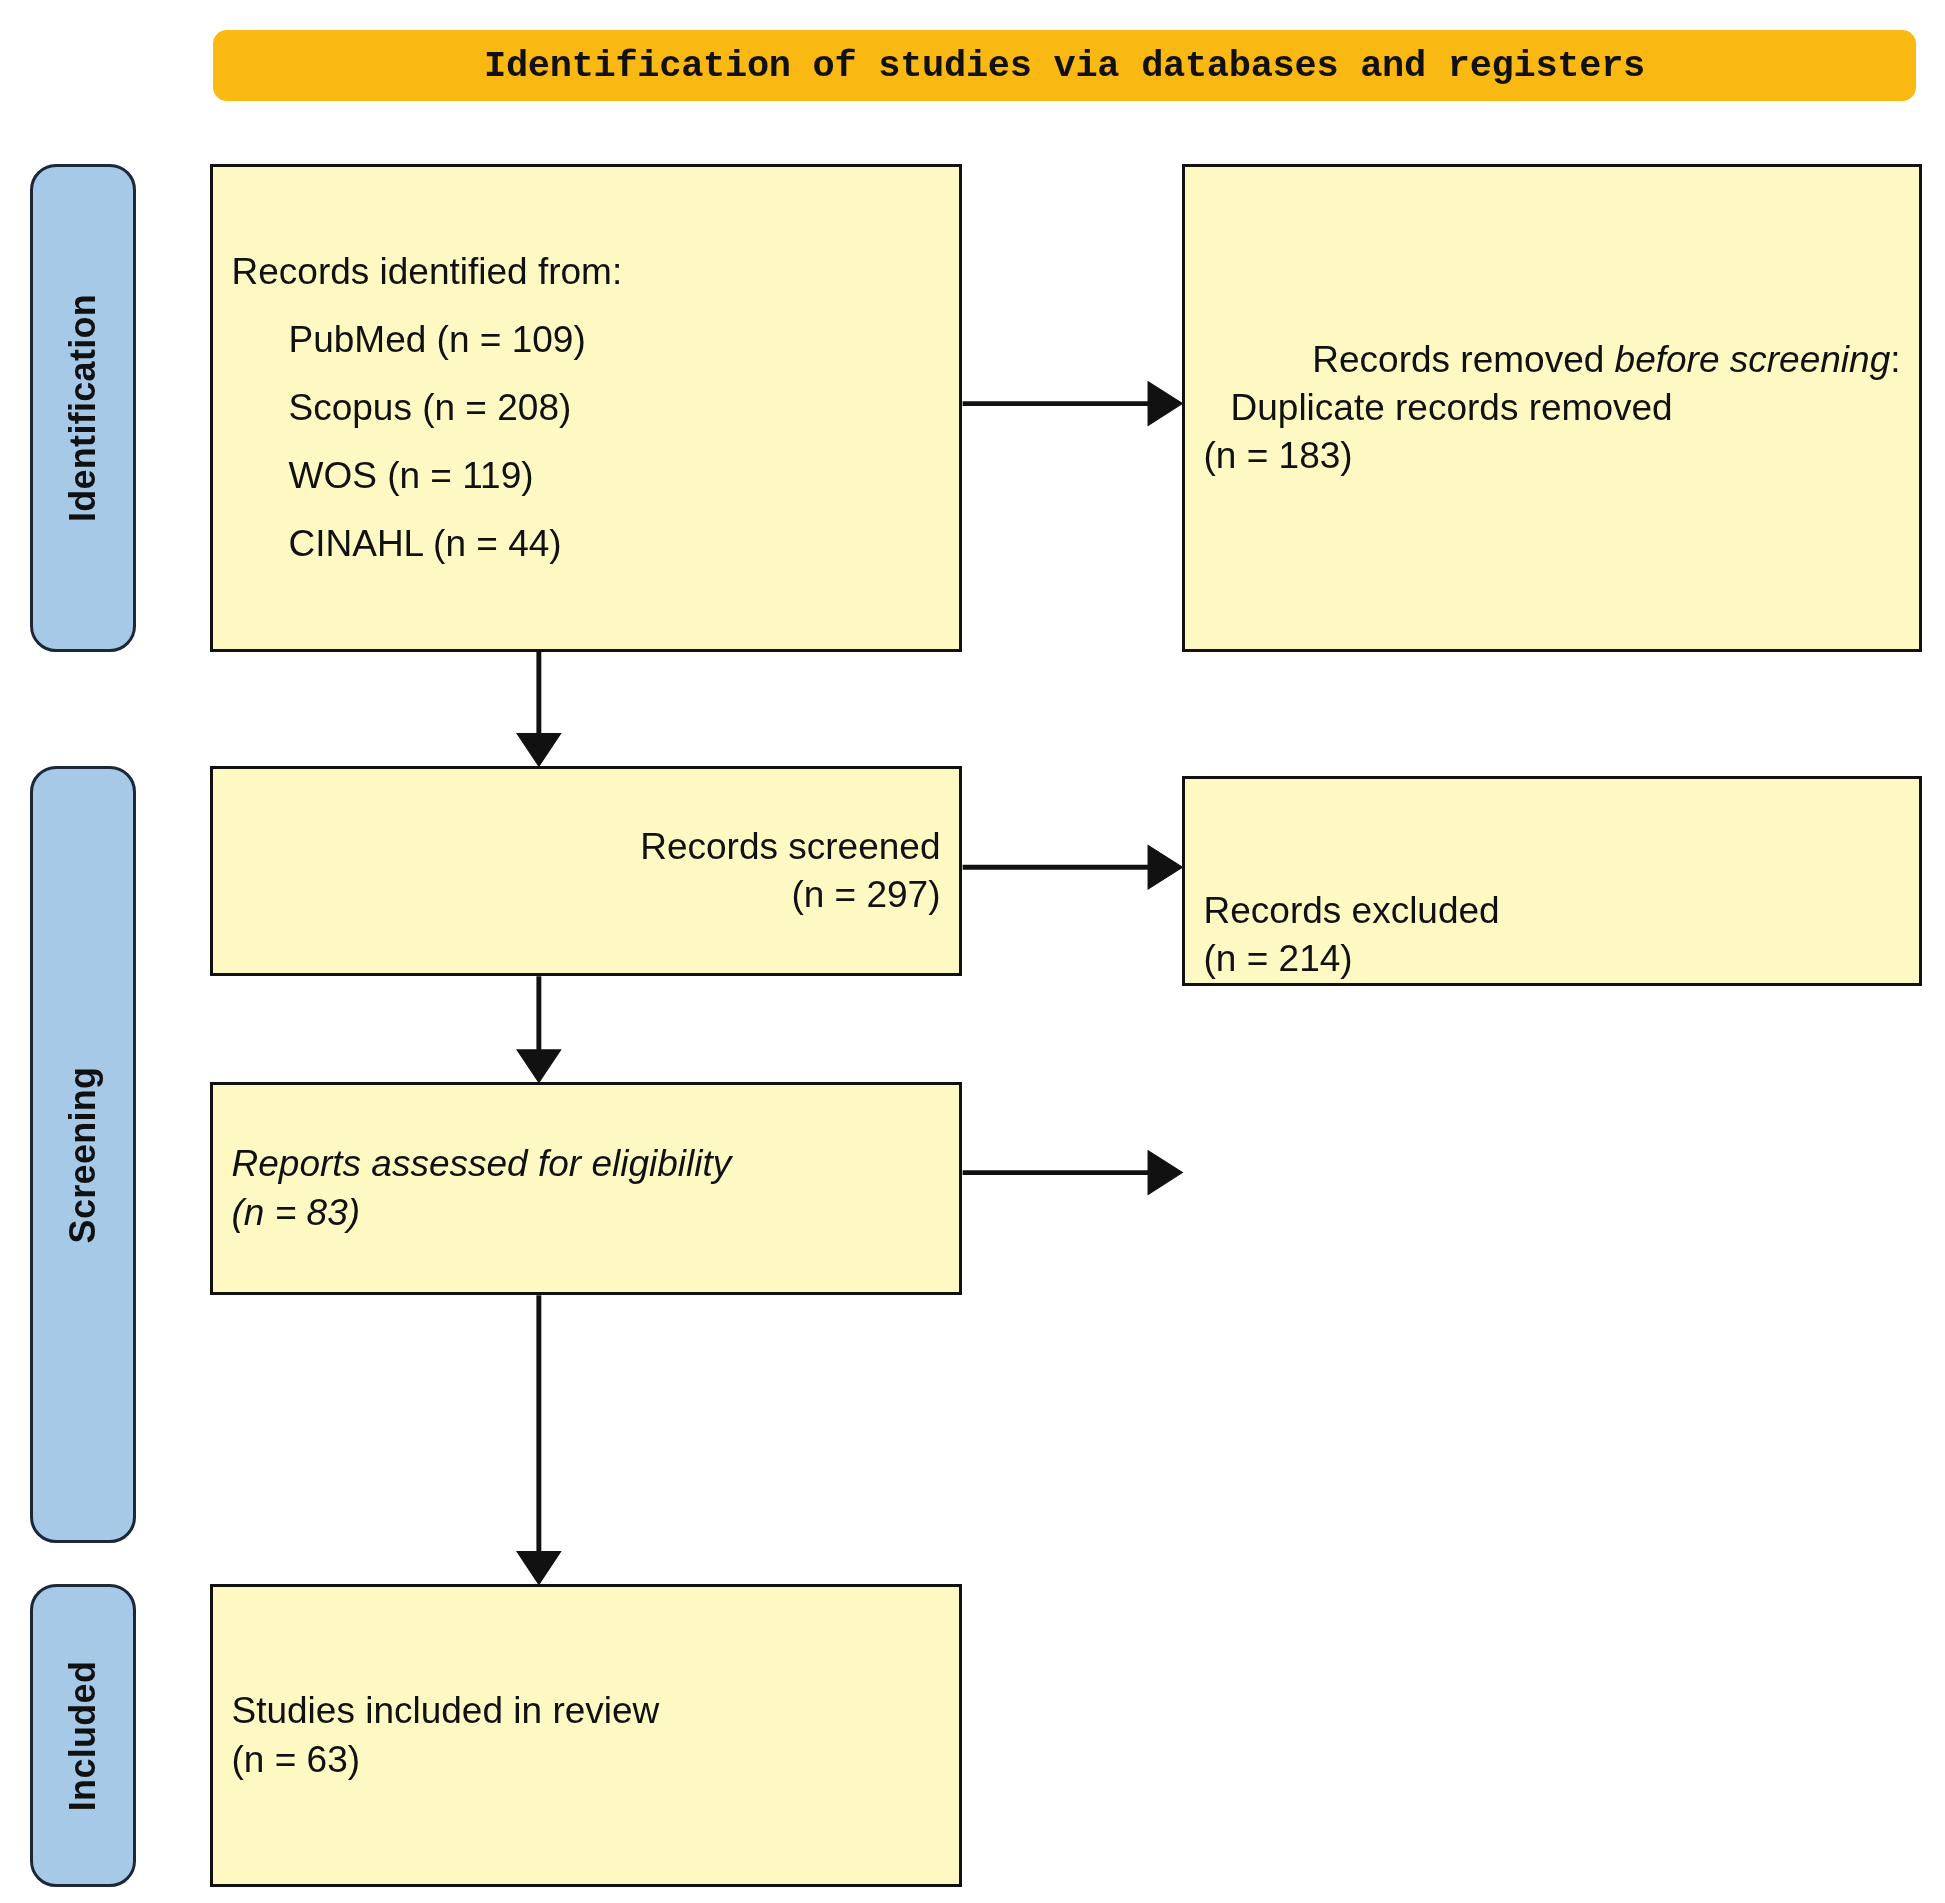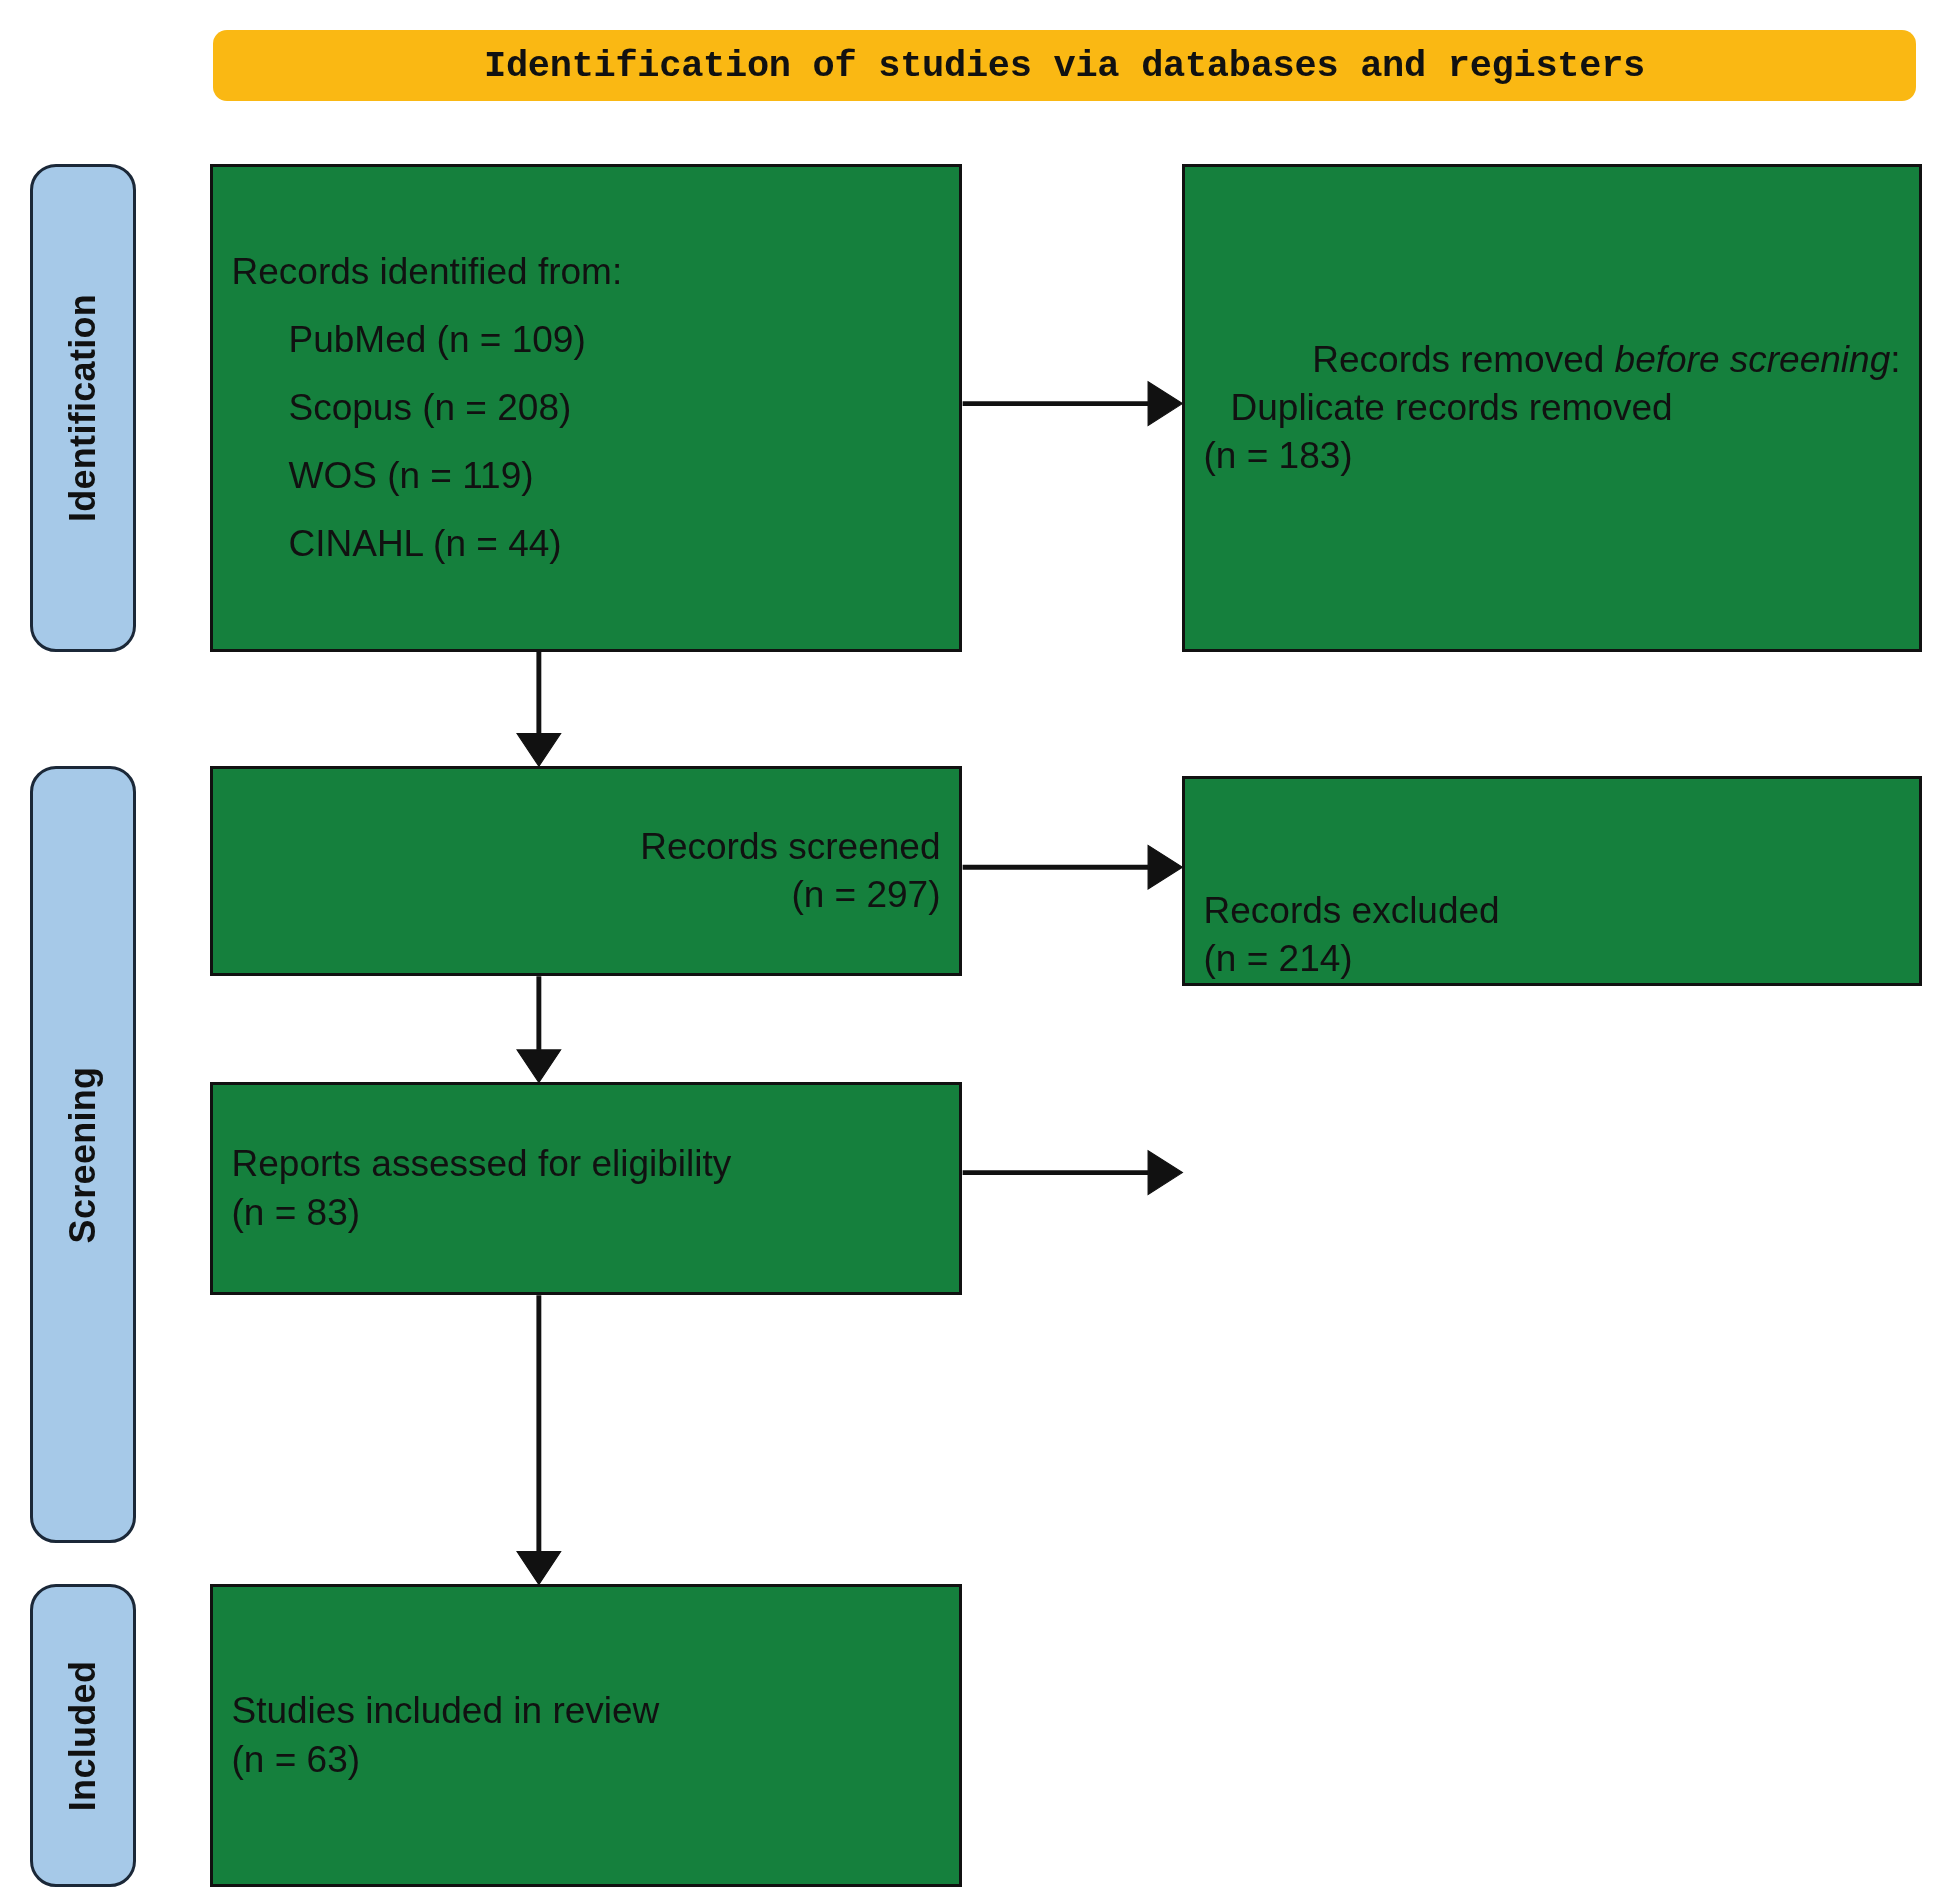--- a/index.html
+++ b/index.html
@@ -43,41 +43,41 @@
     font-size:36px;font-weight:bold;color:#111111;
     letter-spacing:0.3px;
   }
   #sb-identification{top:164px;height:488px;}
   #sb-screening{top:766px;height:777px;}
   #sb-included{top:1584px;height:303px;}
 
   
   .box{
     position:absolute;
-    background:#15803d;
+    background:#fef9c3;
     border:3.8px solid #111111;
     box-sizing:border-box;
     padding:0 18.5px;
     display:flex;flex-direction:column;justify-content:center;
   }
   .box .line{
     font-size:37px;line-height:1.30;
     white-space:nowrap;
     color:#111111;
   }
   .box .line.ind{padding-left:57px;margin-top:20px;}
   .box .line.ind-sm{padding-left:27px;}
   .box .line.wrap{white-space:normal;text-align:right;}
   .box .line em{font-style:italic;}
 
   #box-identified   {left:210px; top:164px;  width:752px; height:488px;}
   #box-removed      {left:1182px;top:164px;  width:740px; height:488px;}
   #box-screened     {left:210px; top:766px; width:752px; height:210px;align-items:flex-end;}
   #box-rec-excluded {left:1182px;top:776px; width:740px; height:210px;justify-content:flex-end;}
-  #box-eligibility  {left:210px; top:1082px; width:752px; height:213px;}
+  #box-eligibility  {left:210px; top:1082px; width:752px; height:213px;font-style:italic;}
   #box-rep-excluded {left:1182px;top:1074px; width:740px; height:483px;}
   #box-included     {left:210px; top:1584px; width:752px; height:303px;}
 
   
   .conn{position:absolute;}
   .conn line, .conn polygon{stroke:#111111;}
   .conn line{stroke-width:9;}
   .conn polygon{fill:#111111;stroke-width:2;}
 </style>
 </head>

